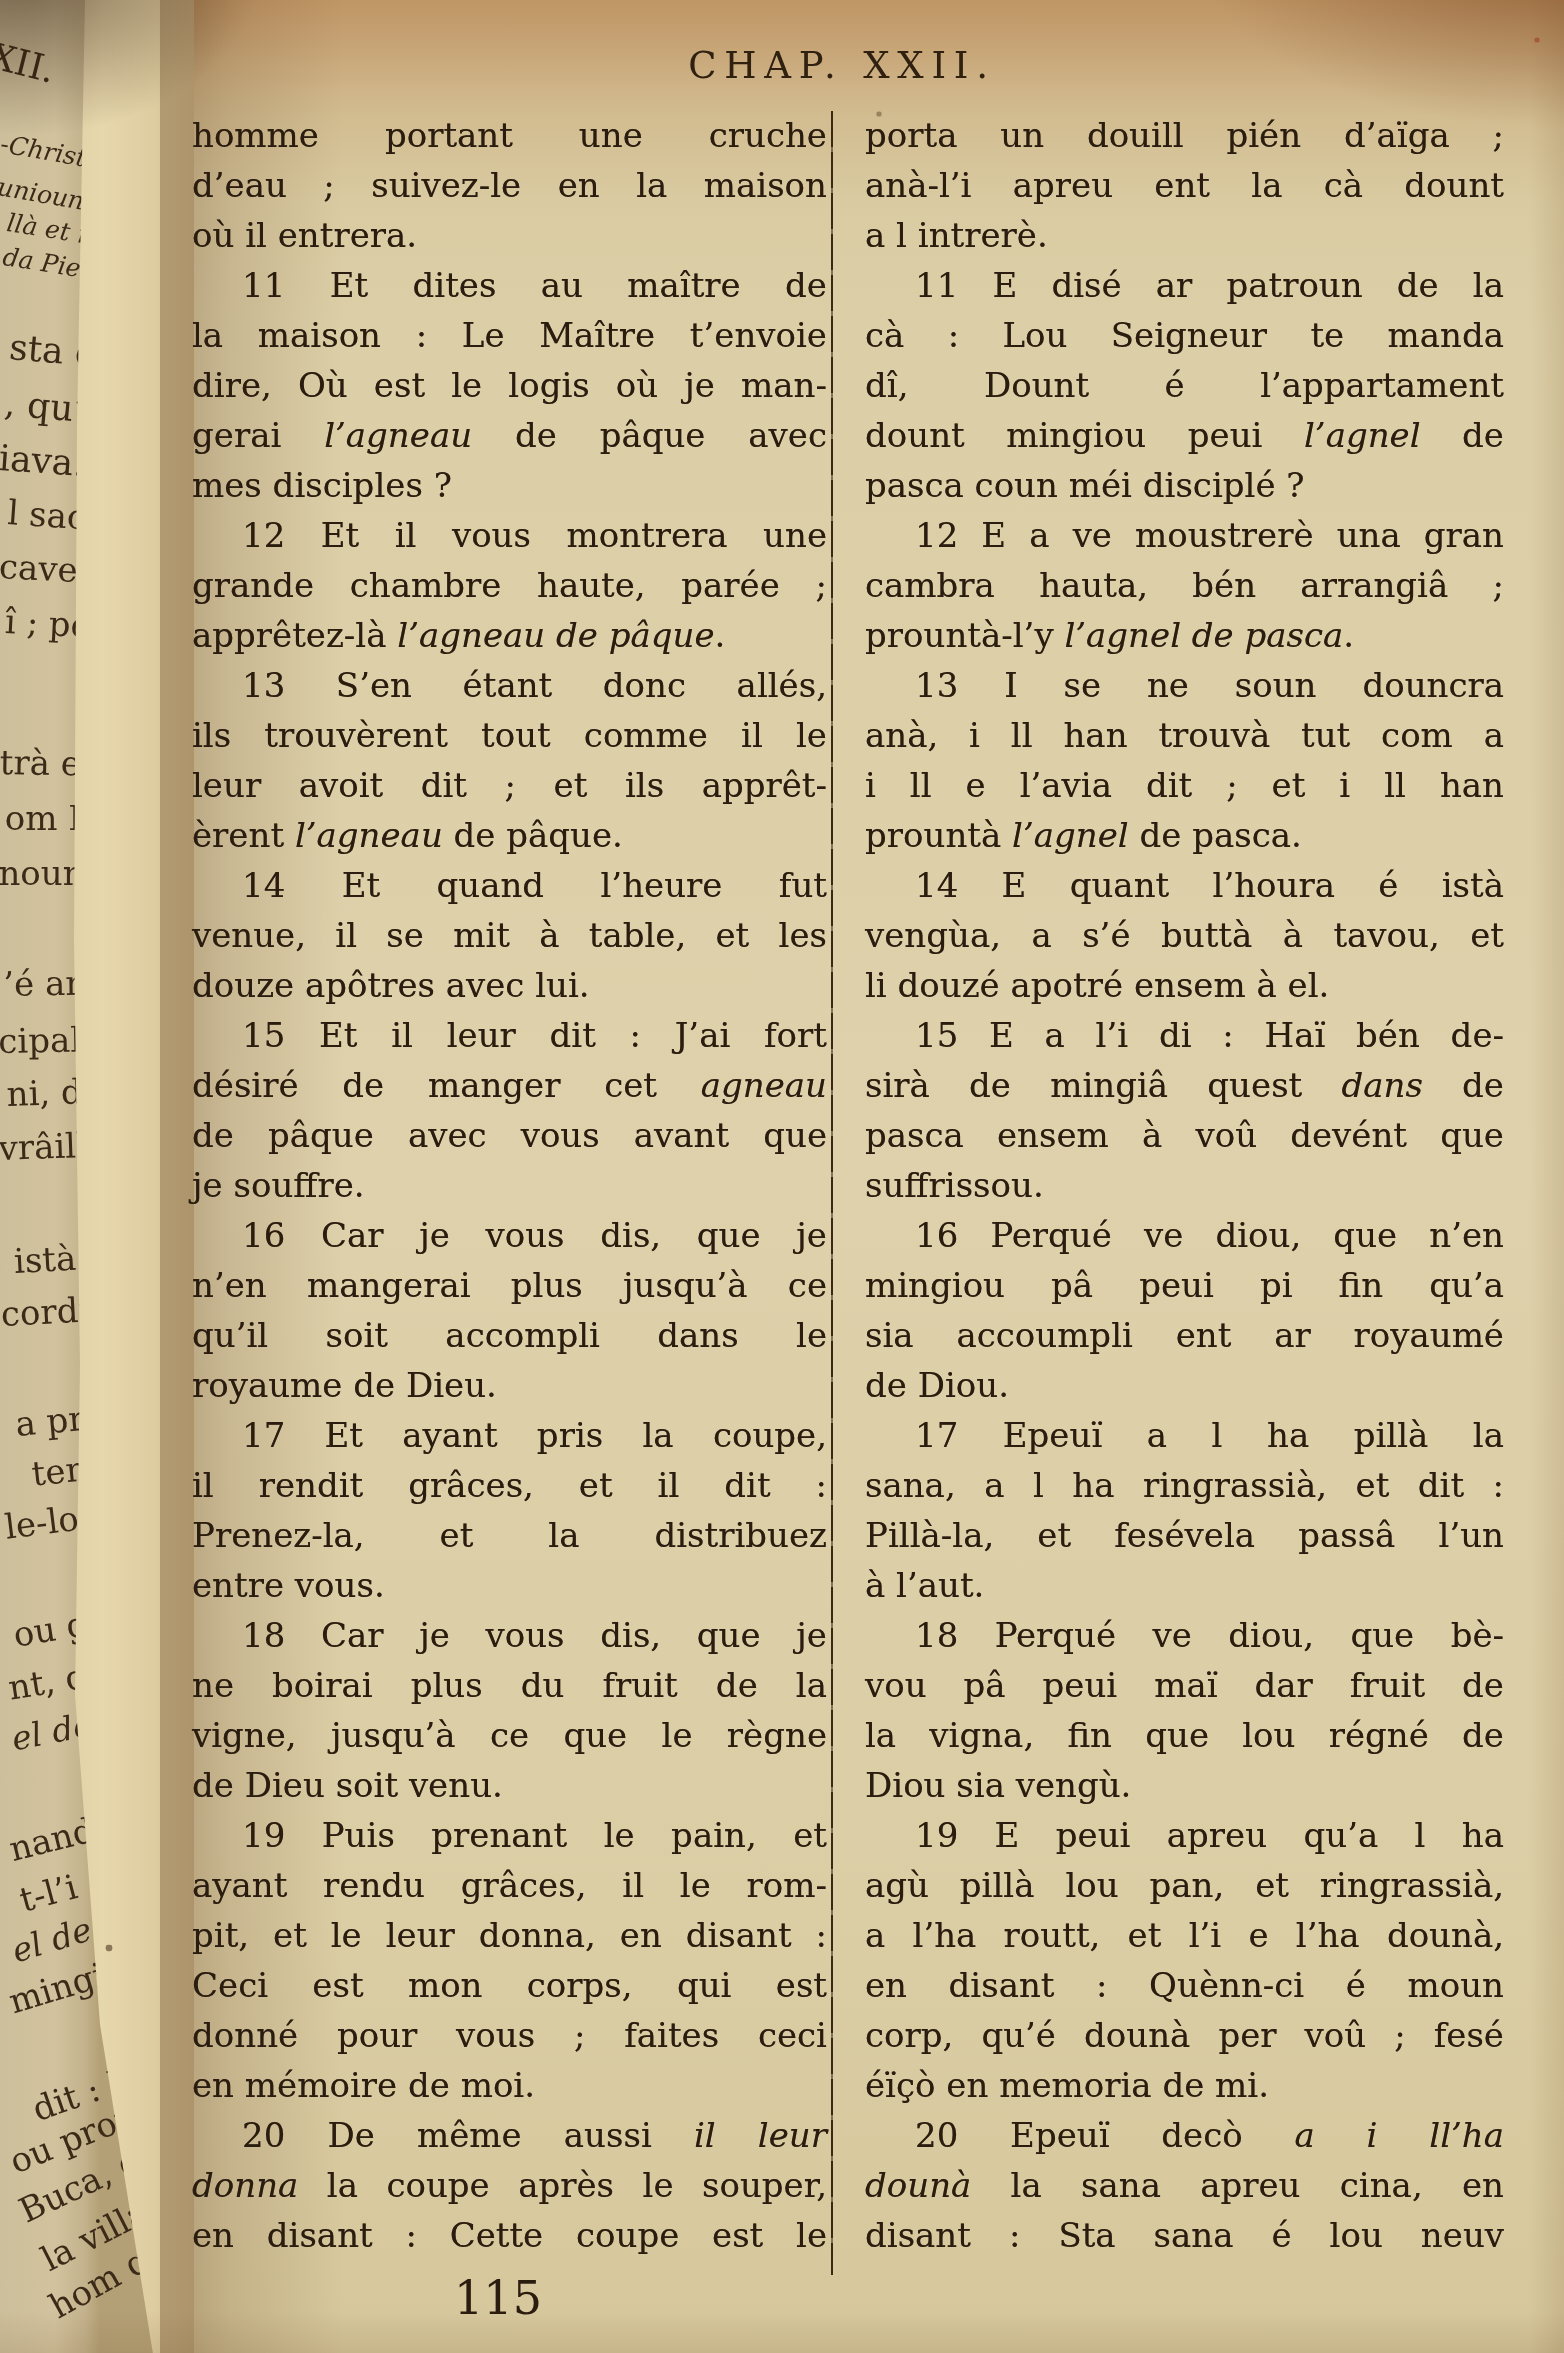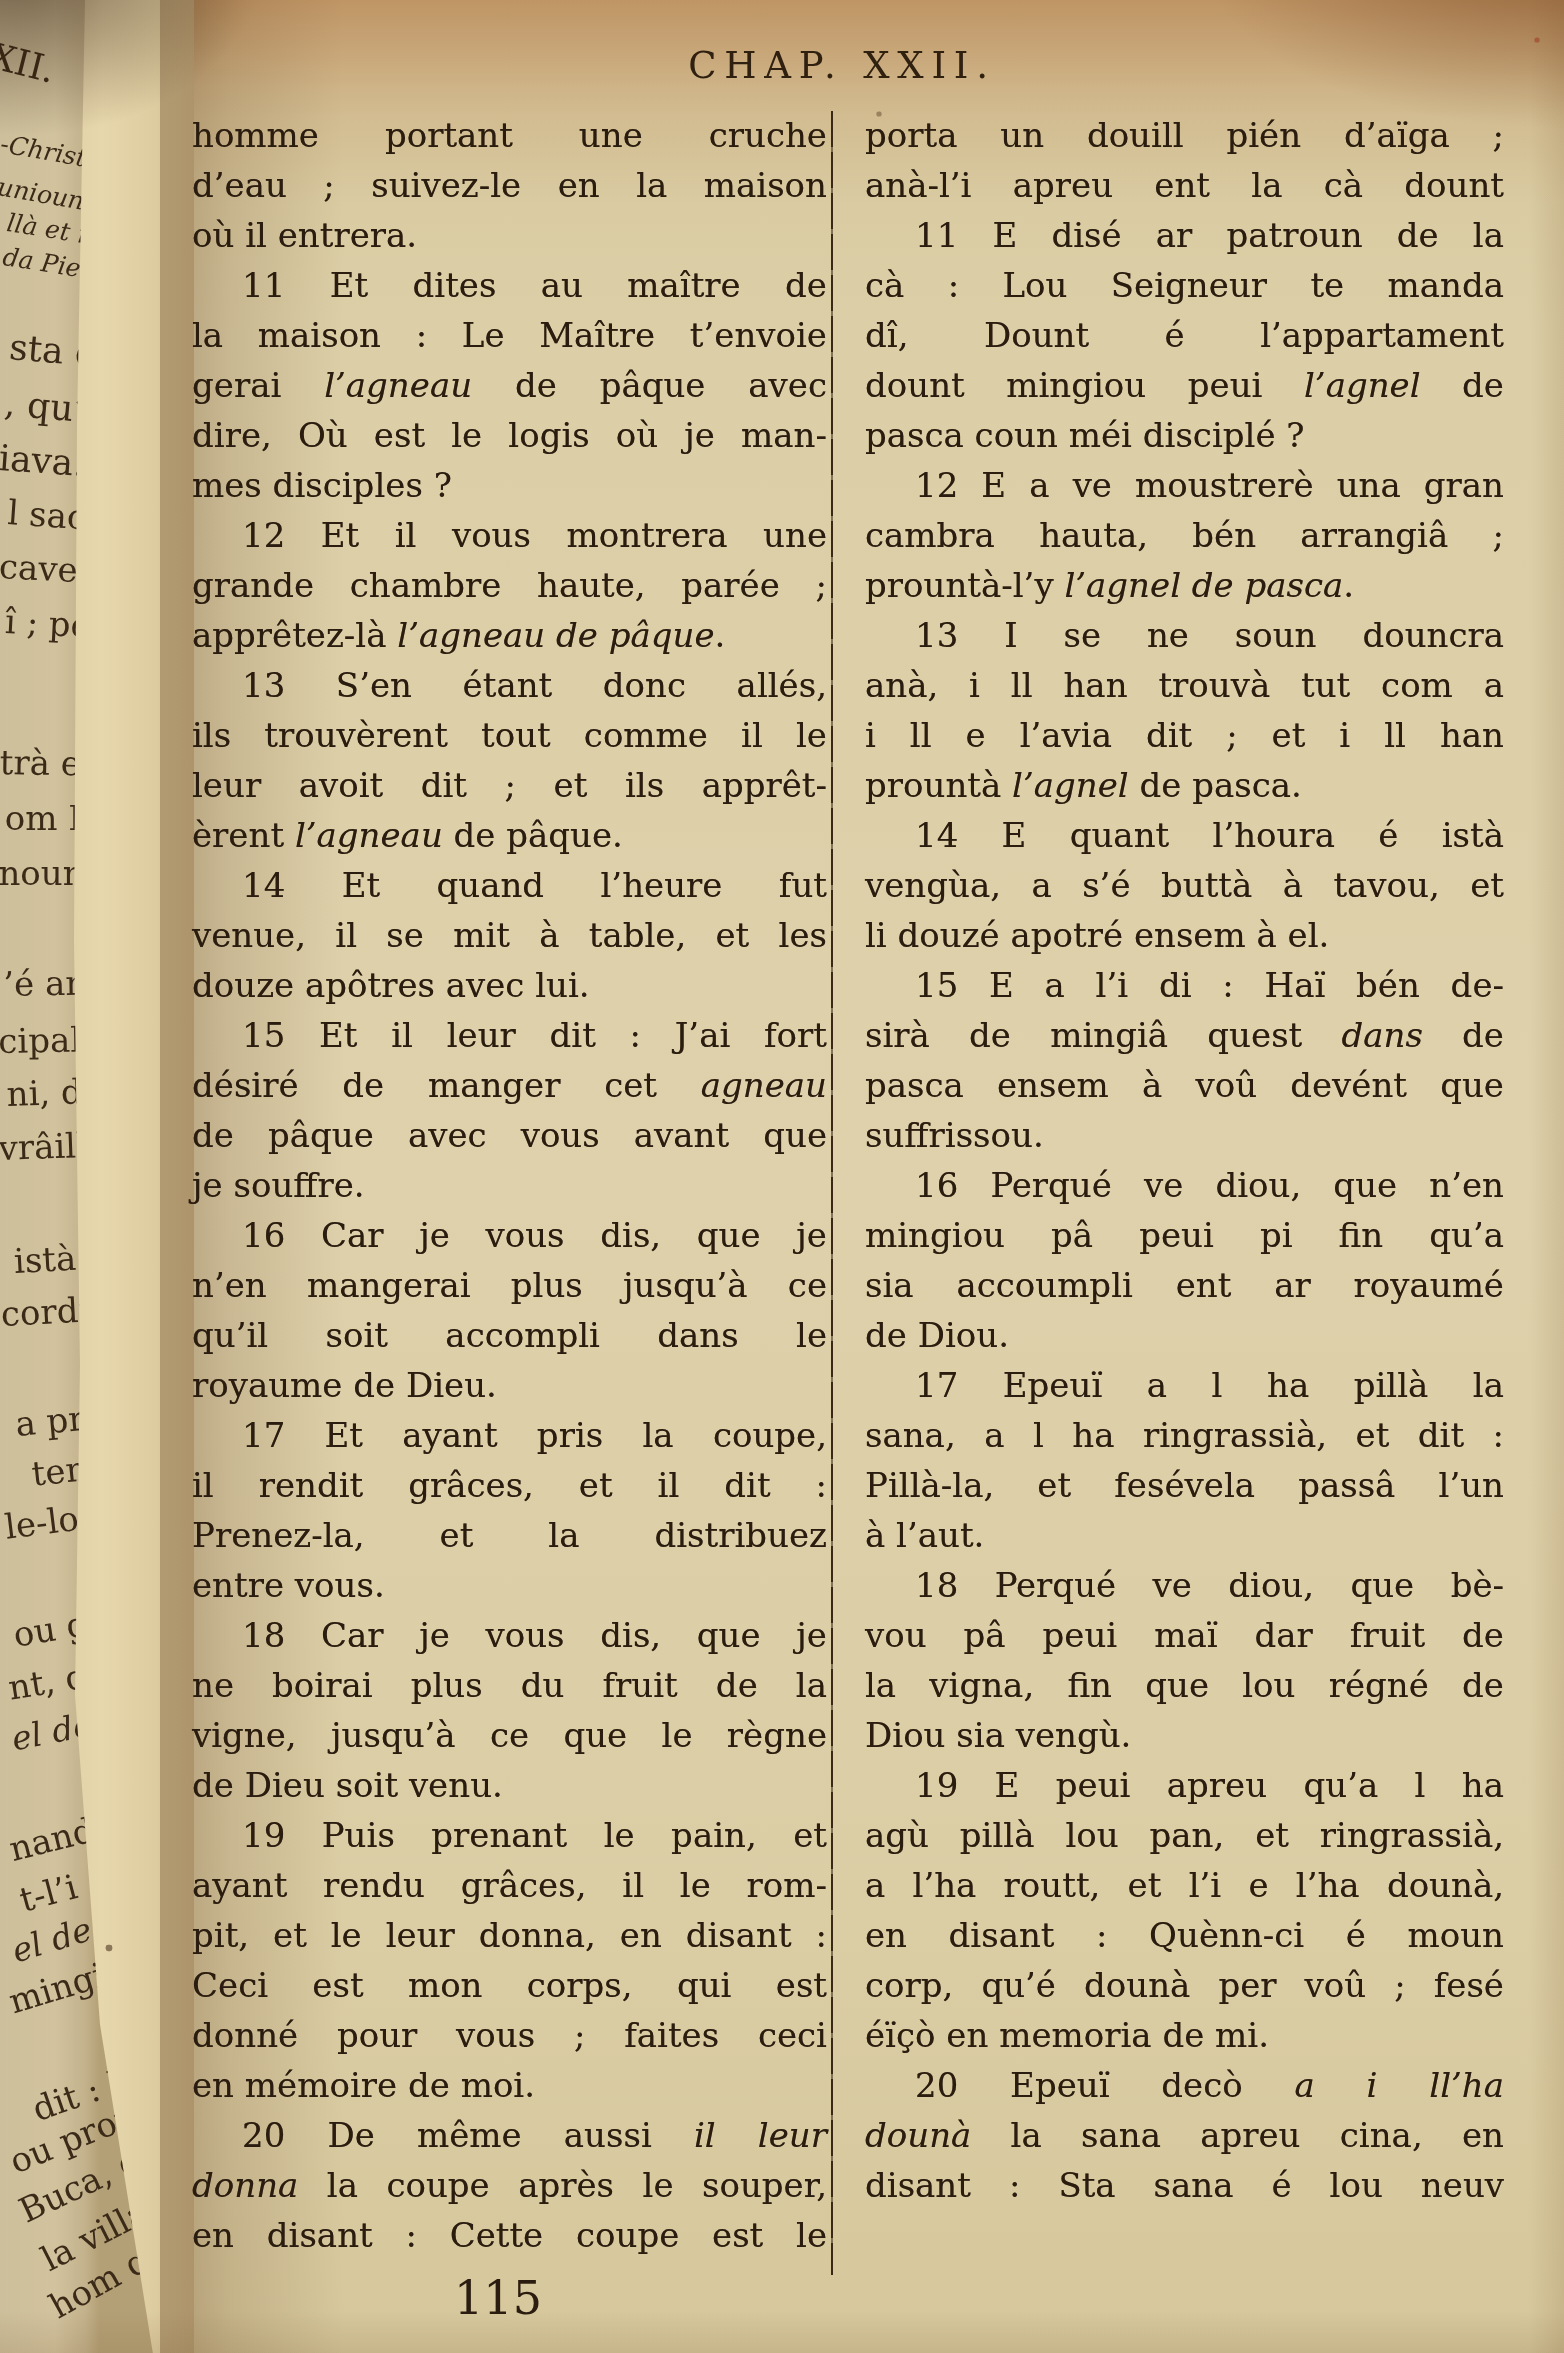--- a/index.html
+++ b/index.html
@@ -95,22 +95,22 @@
   <div class="edge-bottom"></div>
 
   <div class="header">CHAP. XXII.</div>
 
   <div class="col left" id="col-left">
       <div class="line"><span>homme portant une cruche</span></div>
       <div class="line"><span>d’eau ; suivez-le en la maison</span></div>
       <div class="line end"><span>où il entrera.</span></div>
       <div class="line ind"><span>11 Et dites au maître de</span></div>
       <div class="line"><span>la maison : Le Maître t’envoie</span></div>
+      <div class="line"><span>dire, Où est le logis où je man-</span></div>
       <div class="line"><span>gerai </span><i>l’agneau</i><span> de pâque avec</span></div>
-      <div class="line"><span>dire, Où est le logis où je man-</span></div>
       <div class="line end"><span>mes disciples ?</span></div>
       <div class="line ind"><span>12 Et il vous montrera une</span></div>
       <div class="line"><span>grande chambre haute, parée ;</span></div>
       <div class="line end"><span>apprêtez-là </span><i>l’agneau de pâque</i><span>.</span></div>
       <div class="line ind"><span>13 S’en étant donc allés,</span></div>
       <div class="line"><span>ils trouvèrent tout comme il le</span></div>
       <div class="line"><span>leur avoit dit ; et ils apprêt-</span></div>
       <div class="line end"><span>èrent </span><i>l’agneau</i><span> de pâque.</span></div>
       <div class="line ind"><span>14 Et quand l’heure fut</span></div>
       <div class="line"><span>venue, il se mit à table, et les</span></div>
@@ -138,20 +138,21 @@
       <div class="line"><span>donné pour vous ; faites ceci</span></div>
       <div class="line end"><span>en mémoire de moi.</span></div>
       <div class="line ind"><span>20 De même aussi </span><i>il leur</i></div>
       <div class="line"><i>donna</i><span> la coupe après le souper,</span></div>
       <div class="line"><span>en disant : Cette coupe est le</span></div>
     </div>
   <div class="divider"></div>
   <div class="col right" id="col-right">
       <div class="line"><span>porta un douill pién d’aïga ;</span></div>
       <div class="line"><span>anà-l’i apreu ent la cà dount</span></div>
+      <div class="line end"><span>a l intrerè.</span></div>
       <div class="line ind"><span>11 E disé ar patroun de la</span></div>
       <div class="line"><span>cà : Lou Seigneur te manda</span></div>
       <div class="line"><span>dî, Dount é l’appartament</span></div>
       <div class="line"><span>dount mingiou peui </span><i>l’agnel</i><span> de</span></div>
       <div class="line end"><span>pasca coun méi disciplé ?</span></div>
       <div class="line ind"><span>12 E a ve moustrerè una gran</span></div>
       <div class="line"><span>cambra hauta, bén arrangiâ ;</span></div>
       <div class="line end"><span>prountà-l’y </span><i>l’agnel de pasca</i><span>.</span></div>
       <div class="line ind"><span>13 I se ne soun douncra</span></div>
       <div class="line"><span>anà, i ll han trouvà tut com a</span></div>

